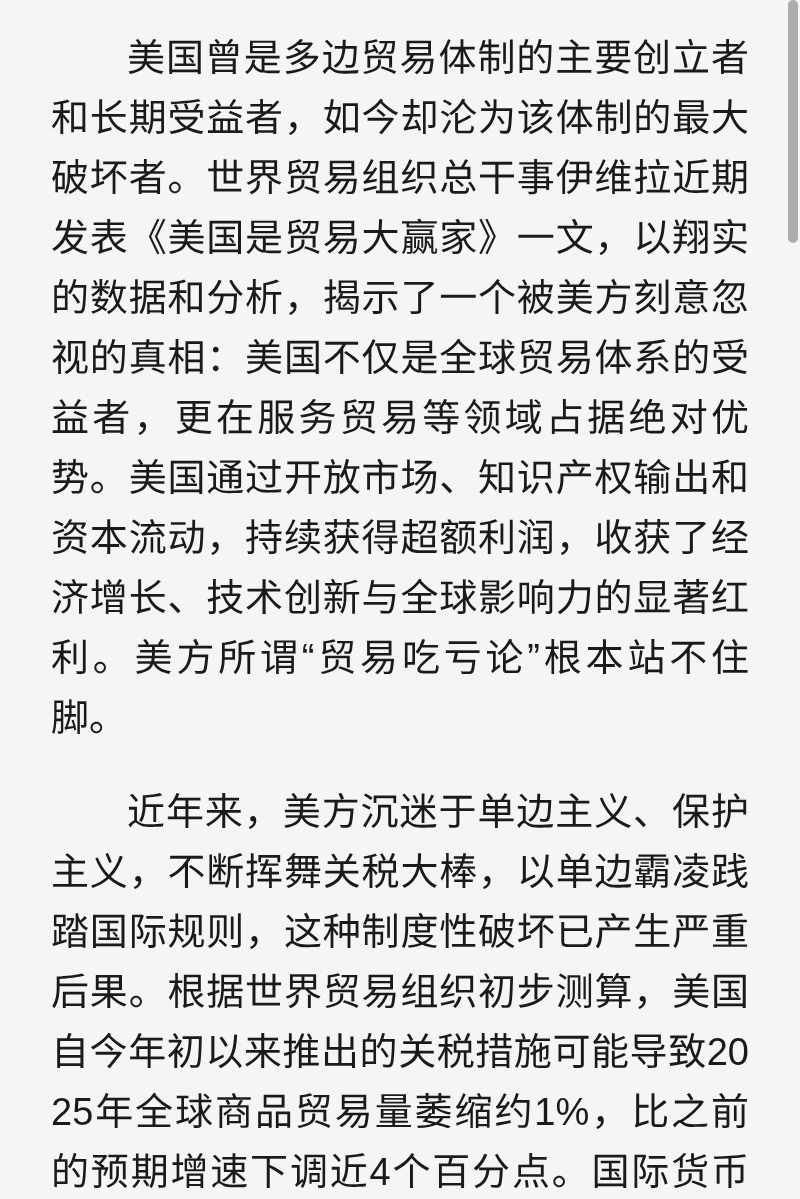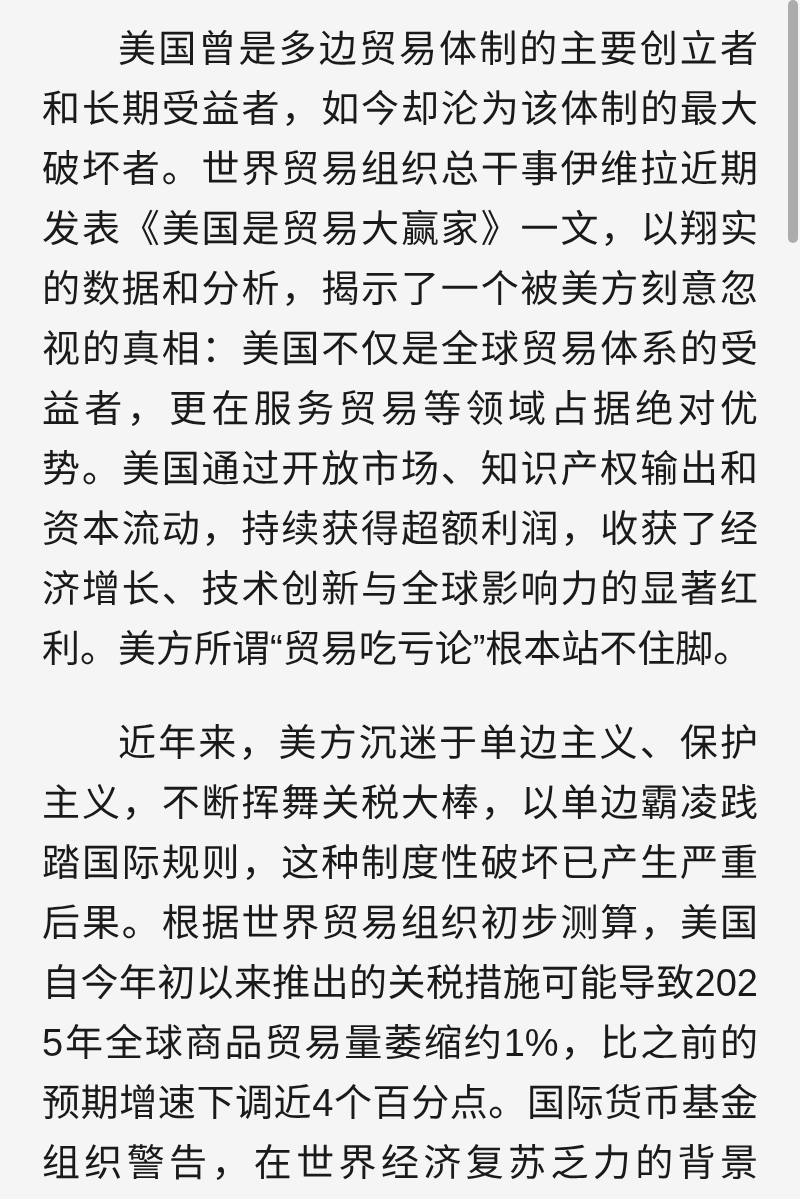--- a/index.html
+++ b/index.html
@@ -11,21 +11,21 @@
     height: 1199px;
     background: #f5f5f6;
     overflow: hidden;
     font-family: "Liberation Sans", sans-serif;
     position: relative;
   }
   .article {
     padding: 12px 35px 0 35px;
   }
   .para {
-    margin: 7px;
+    margin: 16px;
     font-size: 38px;
     line-height: 60px;
     color: #1a1a1a;
     font-weight: 400;
     text-align: justify;
     text-justify: inter-ideograph;
     text-indent: 2em;
     letter-spacing: 0;
     word-break: break-all;
   }

